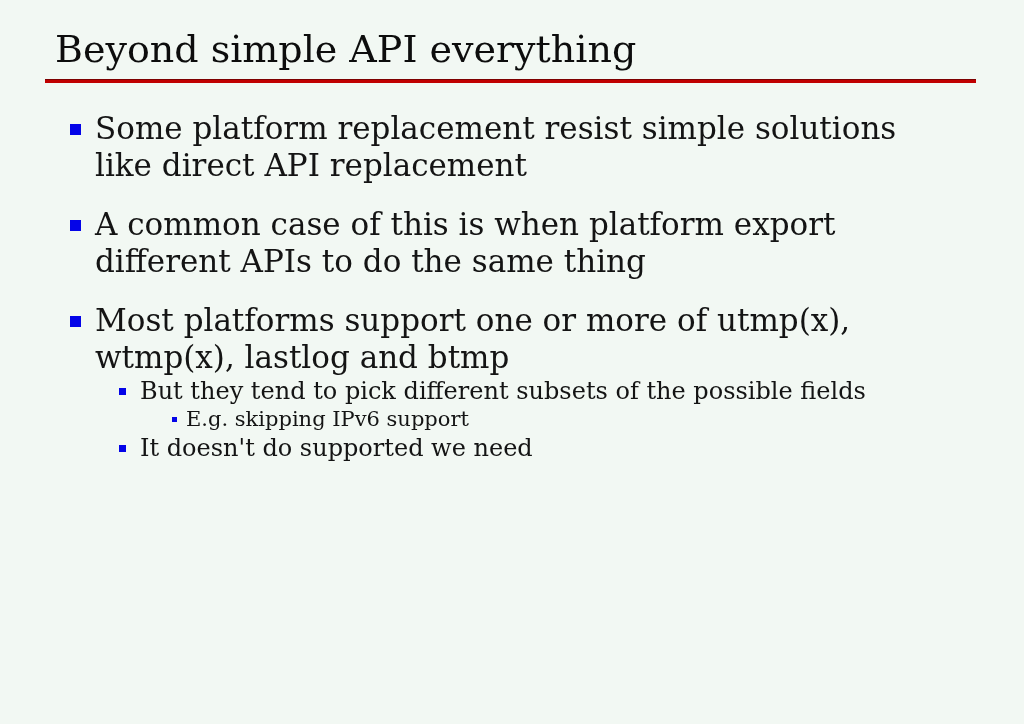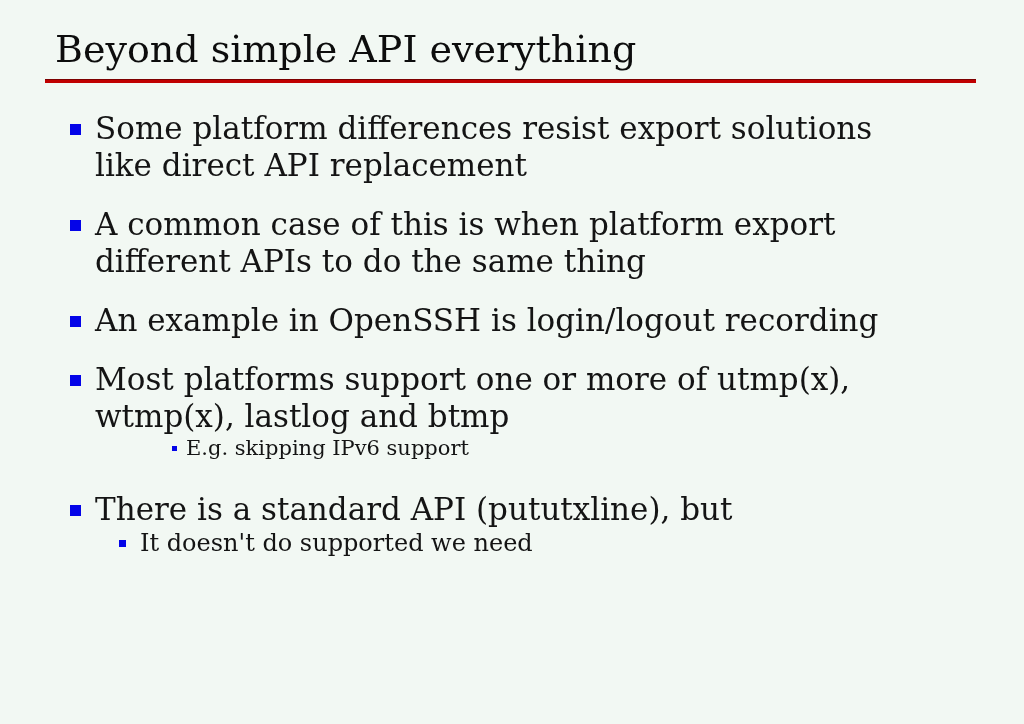--- a/index.html
+++ b/index.html
@@ -60,51 +60,47 @@
 <body>
 
 <div class="slide">
   <div class="title">Beyond simple API everything</div>
   <div class="title-rule"></div>
 
   <div class="content">
 
     <div class="item l1">
       <span class="bullet"></span>
-      <div class="text">Some platform differences resist export solutions
+      <div class="text">Some platform replacement resist simple solutions
 like direct API replacement</div>
     </div>
 
     <div class="item l1 gap-lg">
       <span class="bullet"></span>
       <div class="text">A common case of this is when platform export
 different APIs to do the same thing</div>
     </div>
 
-    <div class="item l1 gap-lg">
-      <span class="bullet"></span>
-      <div class="text">An example in OpenSSH is login/logout recording</div>
-    </div>
 
     <div class="item l1 gap-lg">
       <span class="bullet"></span>
       <div class="text">Most platforms support one or more of utmp(x),
 wtmp(x), lastlog and btmp</div>
     </div>
 
+    <div class="item l2">
+      <span class="bullet"></span>
+      <div class="text">But they tend to pick different subsets of the possible fields</div>
+    </div>
 
     <div class="item l3">
       <span class="bullet"></span>
       <div class="text">E.g. skipping IPv6 support</div>
     </div>
 
-    <div class="item l1 gap-md">
-      <span class="bullet"></span>
-      <div class="text">There is a standard API (pututxline), but</div>
-    </div>
 
 
     <div class="item l2">
       <span class="bullet"></span>
       <div class="text">It doesn't do supported we need</div>
     </div>
 
   </div>
 </div>
 

